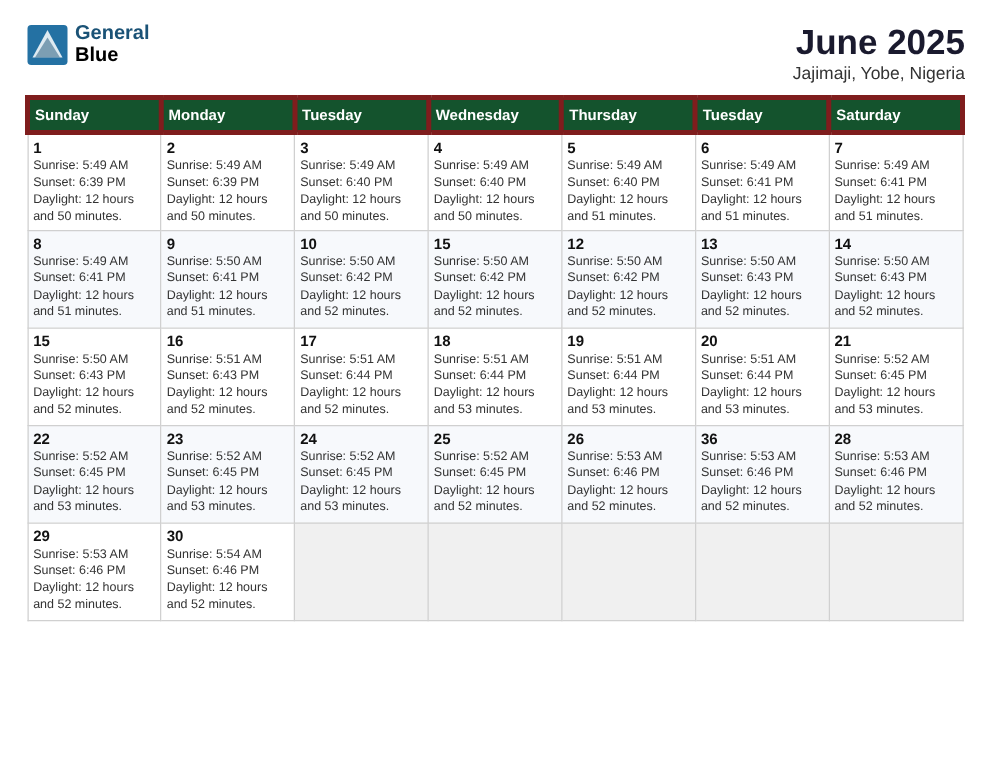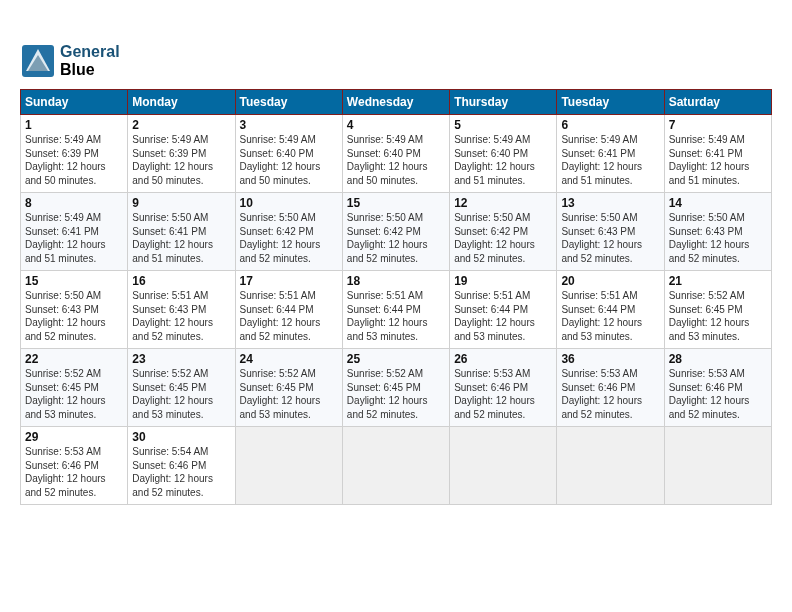--- a/index.html
+++ b/index.html
@@ -17,21 +17,20 @@
     }
     .header-area {
       display: flex;
       justify-content: space-between;
       align-items: flex-start;
       margin-bottom: 10px;
     }
     .logo {
       display: flex;
       align-items: flex-start;
-      margin-top: 25px;
     }
     .logo-icon {
       width: 36px;
       height: 36px;
       margin-right: 4px;
     }
     .title-block {
       text-align: right;
     }
     .month-year {
@@ -42,27 +41,27 @@
     .location {
       font-size: 14px;
       color: #333;
     }
     .calendar {
       width: 100%;
       border-collapse: collapse;
       table-layout: fixed;
     }
     .calendar th {
-      background-color: #0369a1;
+      background-color: #14532d;
       color: #fff;
       font-size: 12px;
       font-weight: bold;
       padding: 5px 4px;
       text-align: left;
-      border: 1px solid #7f1d1d;
+      border: 4px solid #7f1d1d;
     }
     .calendar td {
       border: 1px solid #d0d0d0;
       vertical-align: top;
       padding: 3px 4px;
       font-size: 9.5px;
       color: #222;
       height: 78px;
       background: #fff;
     }
@@ -94,20 +93,24 @@
       <svg class="logo-icon" viewBox="0 0 36 36">
         <rect x="2" y="2" width="32" height="32" rx="3" fill="#2471a3"></rect>
         <polygon points="18,6 30,28 6,28" fill="white" opacity="0.85"></polygon>
         <polygon points="18,12 28,28 8,28" fill="#1a5276" opacity="0.5"></polygon>
       </svg>
       <div>
         <div style="font-size:16px;font-weight:bold;color:#1a5276;line-height:1.1;">General</div>
         <div style="font-size:16px;font-weight:bold;color:#000000;line-height:1.1;">Blue</div>
       </div>
     </div>
+    <div class="title-block">
+      <div class="month-year">June 2025</div>
+      <div class="location">Jajimaji, Yobe, Nigeria</div>
+    </div>
   </div>
 
   <table class="calendar">
     <thead>
       <tr>
       <th>Sunday</th>
           <th>Monday</th>
           <th>Tuesday</th>
           <th>Wednesday</th>
           <th>Thursday</th>

